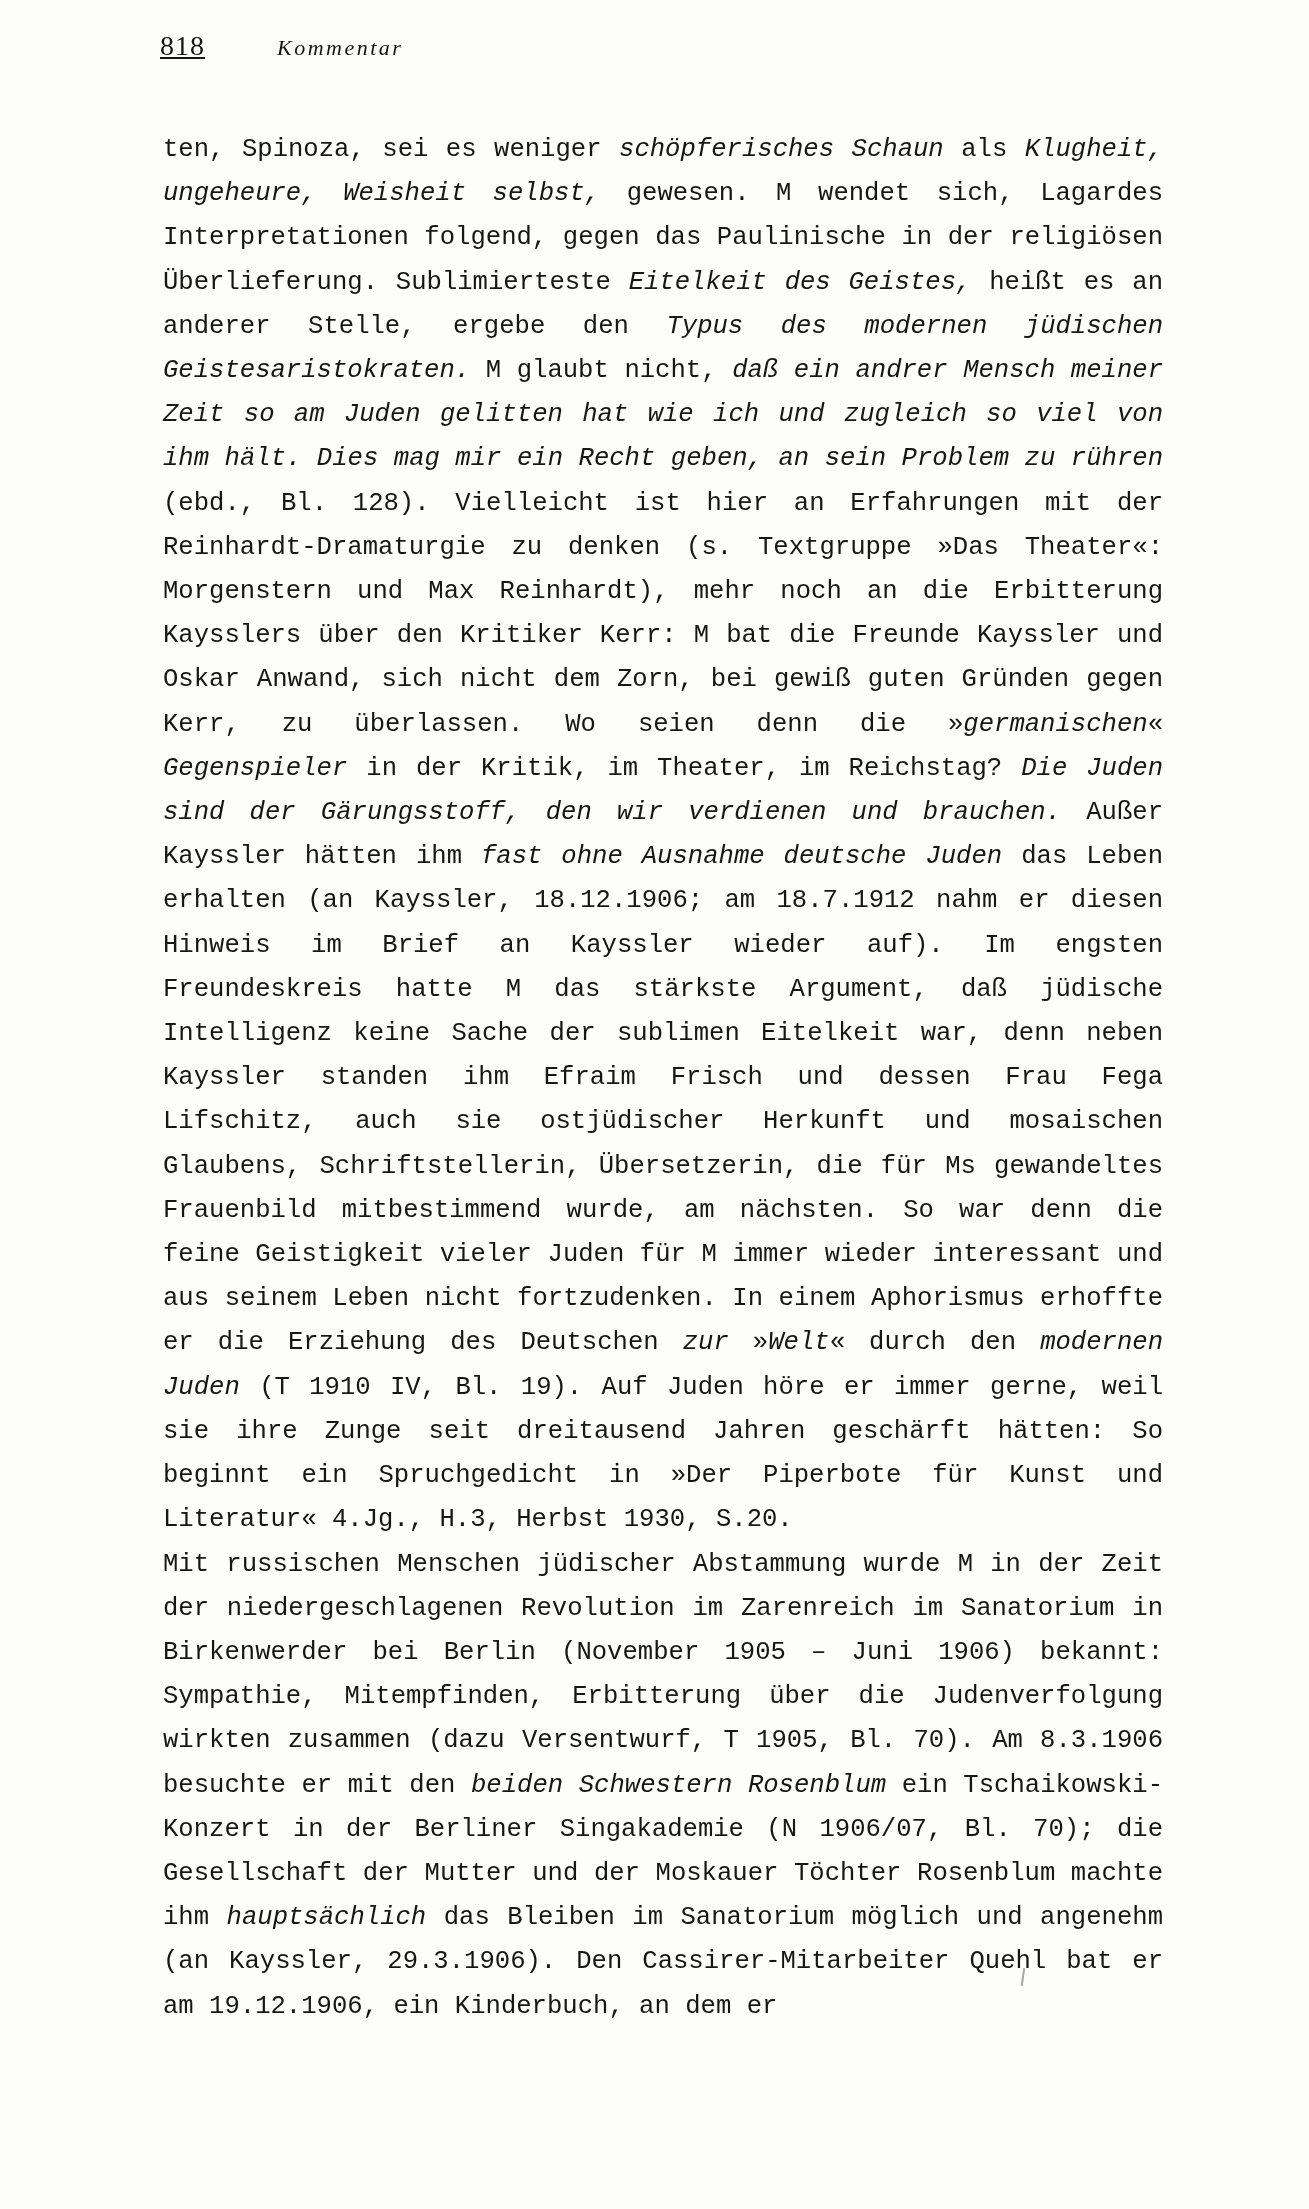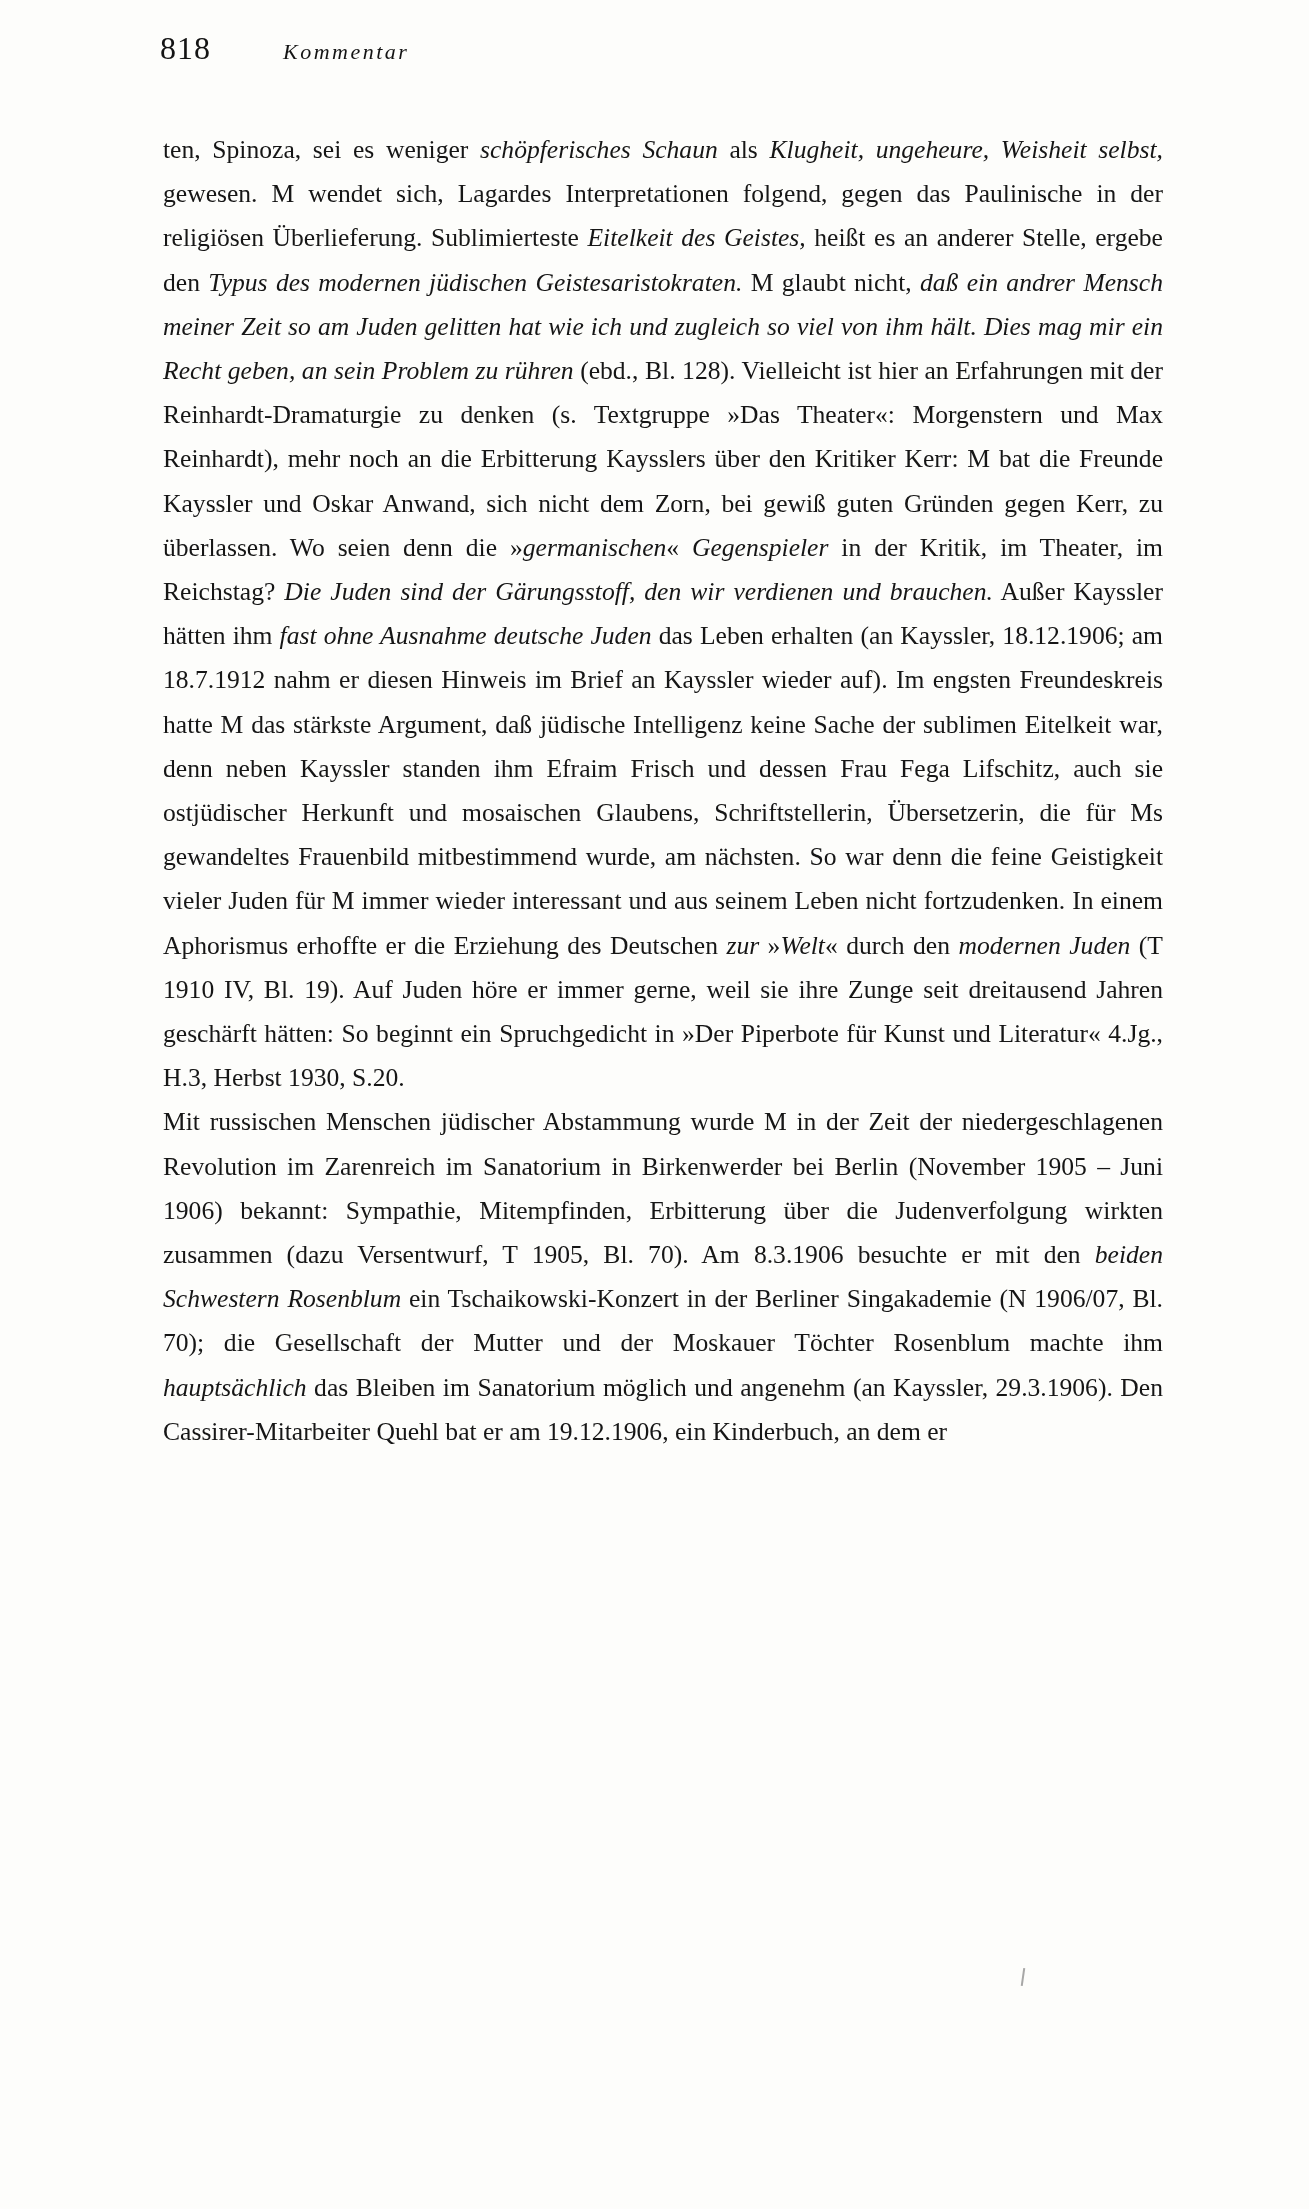--- a/index.html
+++ b/index.html
@@ -26,40 +26,41 @@
     position: absolute;
     left: 160px;
     top: 30px;
     width: 1000px;
     height: 50px;
     display: flex;
     align-items: baseline;
     gap: 72px;
   }
   .folio {
-    font-size: 32px;
+    font-size: 28px;
     letter-spacing: 1px;
     font-family: "Liberation Serif", serif;
+    text-decoration: underline;
   }
   .running-head {
     font-size: 22px;
     font-style: italic;
     letter-spacing: 2.5px;
     font-family: "Liberation Serif", serif;
   }
   .body-text {
     position: absolute;
     left: 163px;
     top: 128px;
     width: 1000px;
     font-size: 25.6px;
     line-height: 44.2px;
     text-align: justify;
     text-justify: inter-word;
-    font-family: Liberation Serif, serif;
+    font-family: Liberation Mono, monospace;
     hyphens: manual;
     color: #161616;
   }
   .body-text p {
     margin: 0;
     text-indent: 0;
   }
   .body-text i {
     font-style: italic;
   }

